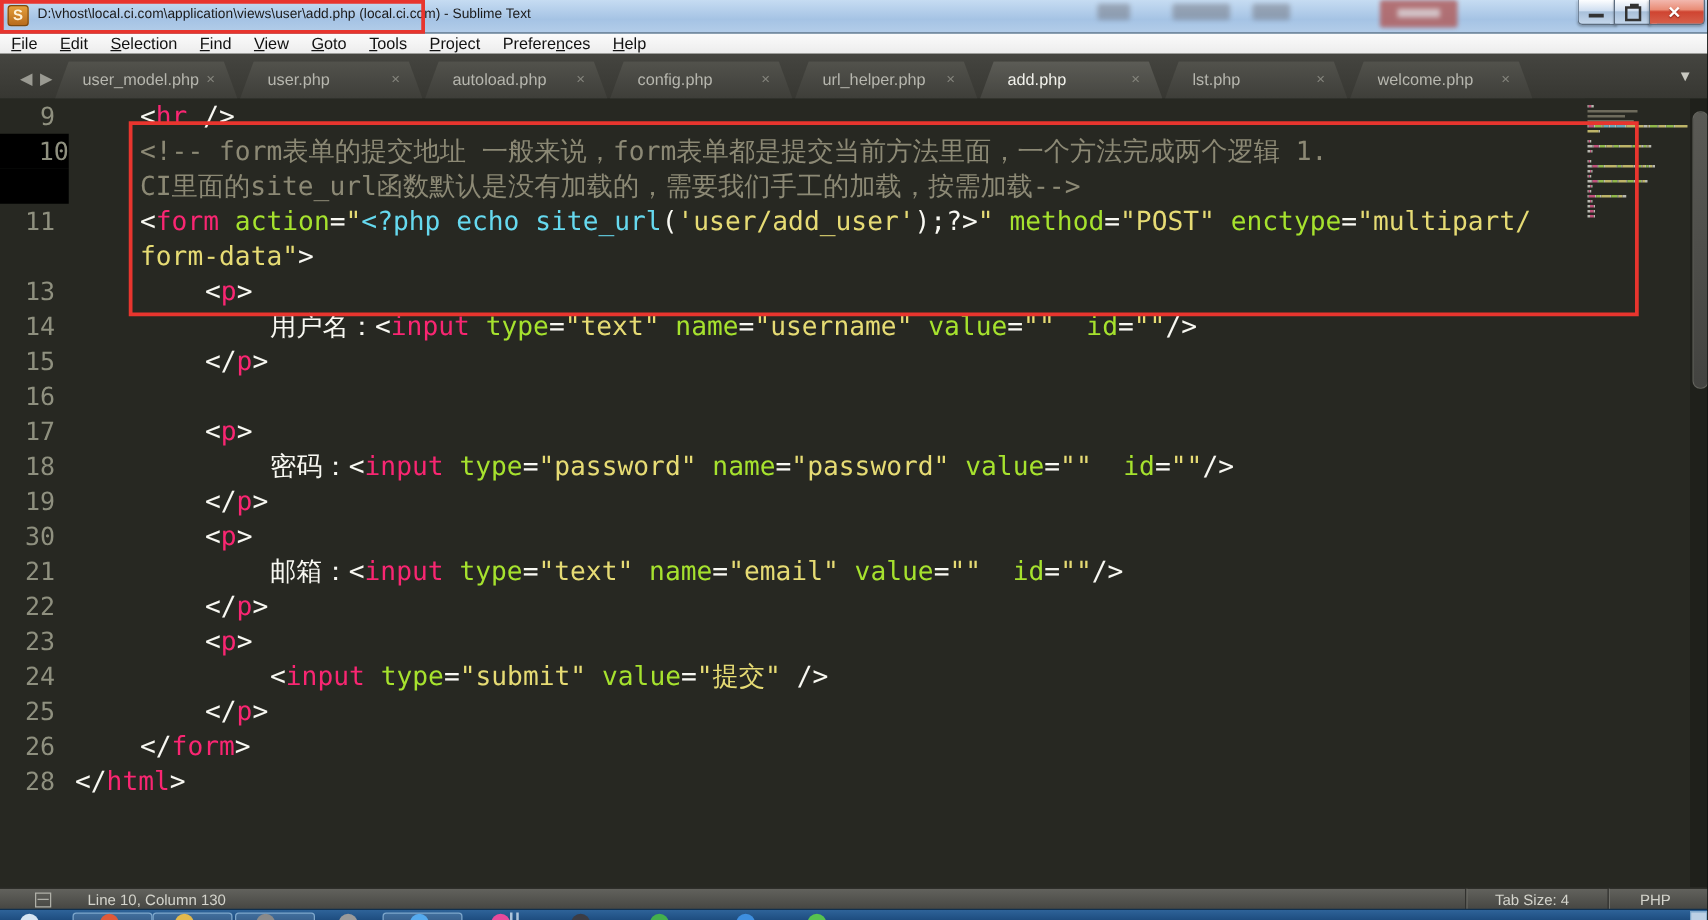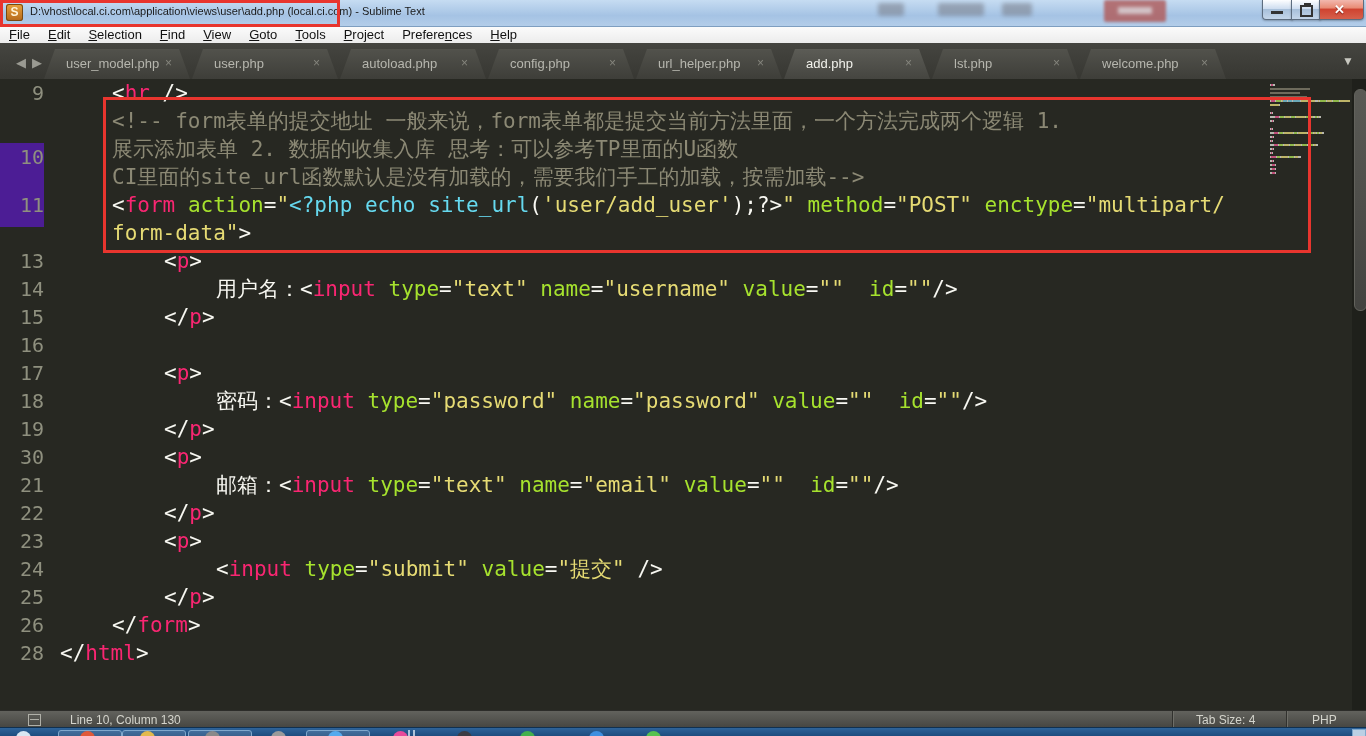--- a/index.html
+++ b/index.html
@@ -49,21 +49,21 @@
   .tab .tab-close{position:absolute;right:18px;top:7px;font-size:12px;color:#85857d;}
   .tab.active{background:linear-gradient(#5c5c56,#454540);}
   .tab.active .tab-label{color:#f2f2ec;}
   #tab-overflow{position:absolute;right:12px;top:11px;color:#c8c8c0;font-size:12px;}
 
   
   #editor{position:absolute;left:0;top:79px;width:1366px;height:631px;background:#272822;overflow:hidden;}
   .code-row{position:relative;height:28px;}
   .gutter{position:absolute;left:0;top:0;width:44px;height:28px;text-align:right;
     font-family:"DejaVu Sans Mono",monospace;font-size:20px;line-height:28px;color:#8f907f;}
-  .gutter.hl{background:#4c1d95;width:44px;margin-top:36px;}
+  .gutter.hl{background:#000000;width:55px;}
   .code-text{position:absolute;left:60px;top:0;height:28px;line-height:28px;white-space:pre;
     font-family:"DejaVu Sans Mono",monospace;font-size:21px;}
   .tk-w{color:#f8f8f2;} .tk-t{color:#f92672;} .tk-a{color:#a6e22e;}
   .tk-s{color:#e6db74;} .tk-p{color:#66d9ef;} .tk-c{color:#8c8975;}
 
   
   #minimap{position:absolute;left:1268px;top:79px;width:84px;height:631px;background:#272822;}
   .mini-row{height:2px;margin:0 0 2px 2px;white-space:nowrap;font-size:0;}
   .mini-seg{display:inline-block;height:2px;}
   #scroll-track{position:absolute;left:1352px;top:79px;width:14px;height:631px;background:#1f201b;}
@@ -130,24 +130,20 @@
   </div>
 
   <div id="editor">
       <div class="code-row">
         <div class="gutter">9</div>
         <div class="code-text" style="left: 112px;"><span class="tk-w">&lt;</span><span class="tk-t">hr</span><span class="tk-w"> /&gt;</span></div>
       </div>
       <div class="code-row">
         <div class="gutter hl">10</div>
         <div class="code-text" style="left: 112px;"><span class="tk-c">&lt;!-- form表单的提交地址 一般来说，form表单都是提交当前方法里面，一个方法完成两个逻辑 1.</span></div>
-      </div>
-      <div class="code-row">
-        <div class="gutter hl"></div>
-        <div class="code-text" style="left: 112px;"><span class="tk-c">展示添加表单 2. 数据的收集入库 思考：可以参考TP里面的U函数</span></div>
       </div>
       <div class="code-row">
         <div class="gutter hl"></div>
         <div class="code-text" style="left: 112px;"><span class="tk-c">CI里面的site_url函数默认是没有加载的，需要我们手工的加载，按需加载--&gt;</span></div>
       </div>
       <div class="code-row">
         <div class="gutter">11</div>
         <div class="code-text" style="left: 112px;"><span class="tk-w">&lt;</span><span class="tk-t">form</span><span class="tk-w"> </span><span class="tk-a">action</span><span class="tk-w">=</span><span class="tk-s">"</span><span class="tk-p">&lt;?php</span><span class="tk-w"> </span><span class="tk-p">echo</span><span class="tk-w"> </span><span class="tk-p">site_url</span><span class="tk-w">(</span><span class="tk-s">'user/add_user'</span><span class="tk-w">);?&gt;</span><span class="tk-s">"</span><span class="tk-w"> </span><span class="tk-a">method</span><span class="tk-w">=</span><span class="tk-s">"POST"</span><span class="tk-w"> </span><span class="tk-a">enctype</span><span class="tk-w">=</span><span class="tk-s">"multipart/</span></div>
       </div>
       <div class="code-row">

